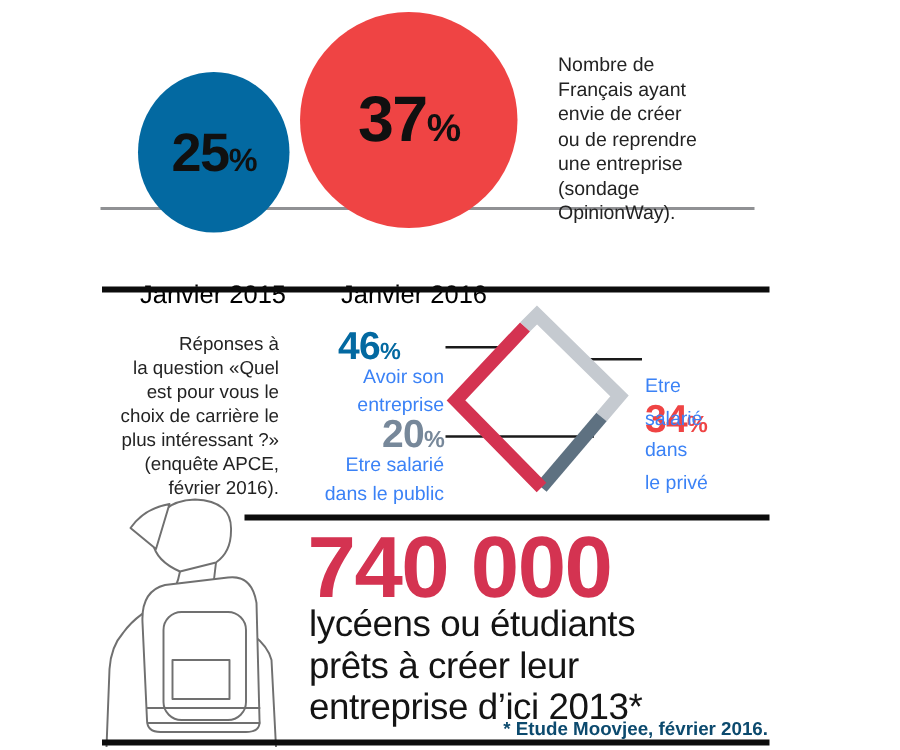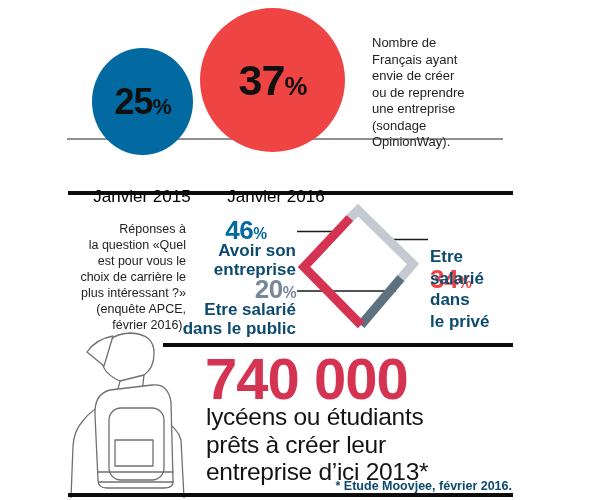--- a/index.html
+++ b/index.html
@@ -27,21 +27,21 @@
   .top-note{left:372px;top:35px;width:140px;font-size:13px;line-height:16.5px;
             white-space:pre-line;color:#232323;}
 
   
   .question{left:40px;top:221px;width:146px;text-align:right;font-size:12.5px;
             line-height:16px;white-space:pre-line;color:#232323;}
   .pct{font-weight:bold;font-size:26px;line-height:22px;letter-spacing:-0.5px;}
   .pct-46{left:196px;top:219px;width:100px;text-align:center;color:#0369a1;}
   .pct-20{left:196px;top:278px;width:100px;text-align:right;color:#77889a;}
   .pct-34{left:430px;top:224px;width:100px;text-align:left;color:#ef4444;margin-top:44px;}
-  .opt-label{font-size:17px;line-height:19px;white-space:pre-line;color:#0c4a6e;font-weight:bold;}
+  .opt-label{font-size:13px;line-height:19px;white-space:pre-line;color:#3b82f6;}
   .label-avoir{left:146px;top:241px;width:150px;text-align:right;}
   .label-public{left:146px;top:300px;width:150px;text-align:right;}
   .label-prive{left:430px;top:246px;width:90px;text-align:left;line-height:21.5px;}
   .diamond-svg{left:290px;top:200px;width:145px;height:132px;}
 
   
   .person-svg{left:52px;top:330px;width:155px;height:168px;}
   .big-number{left:205px;top:351px;font-size:58px;line-height:56px;font-weight:bold;
               color:#d43351;letter-spacing:-1px;}
   .caption{left:206px;top:403px;font-size:24.5px;line-height:27.5px;color:#141414;

